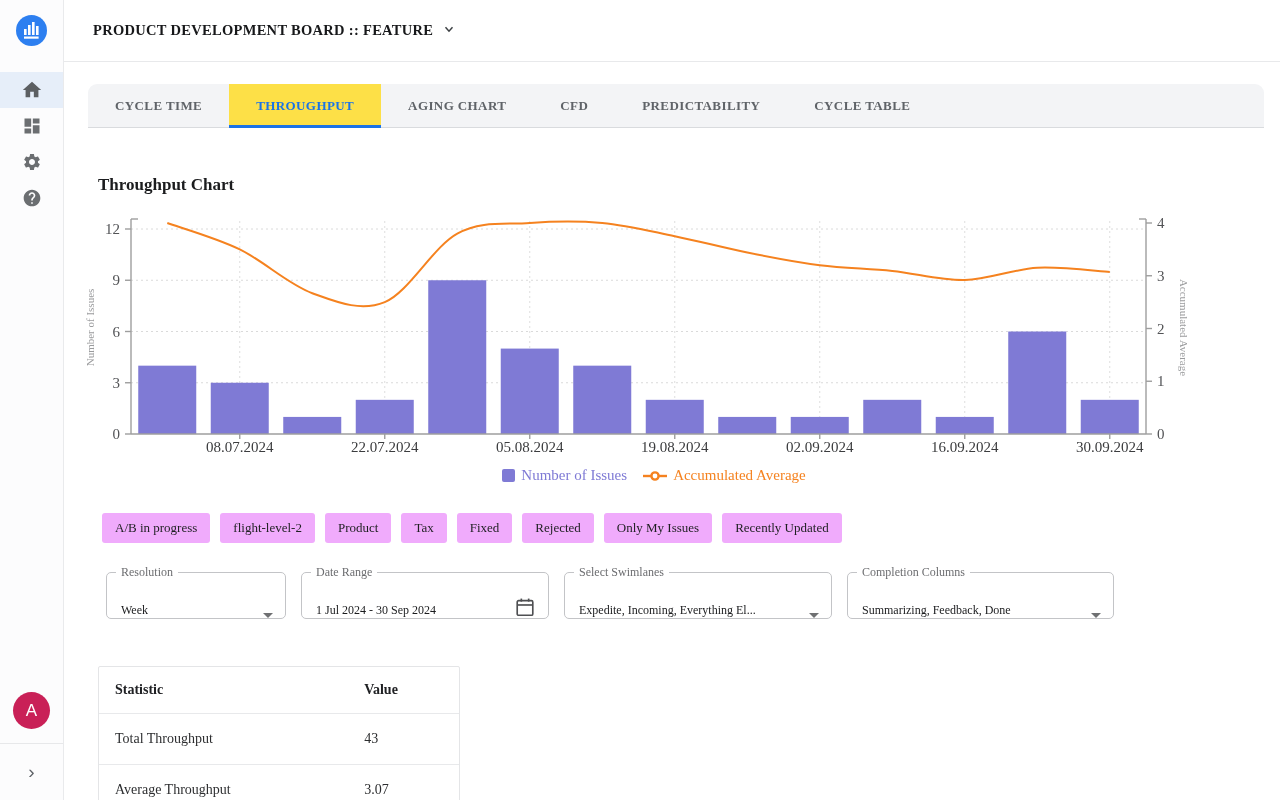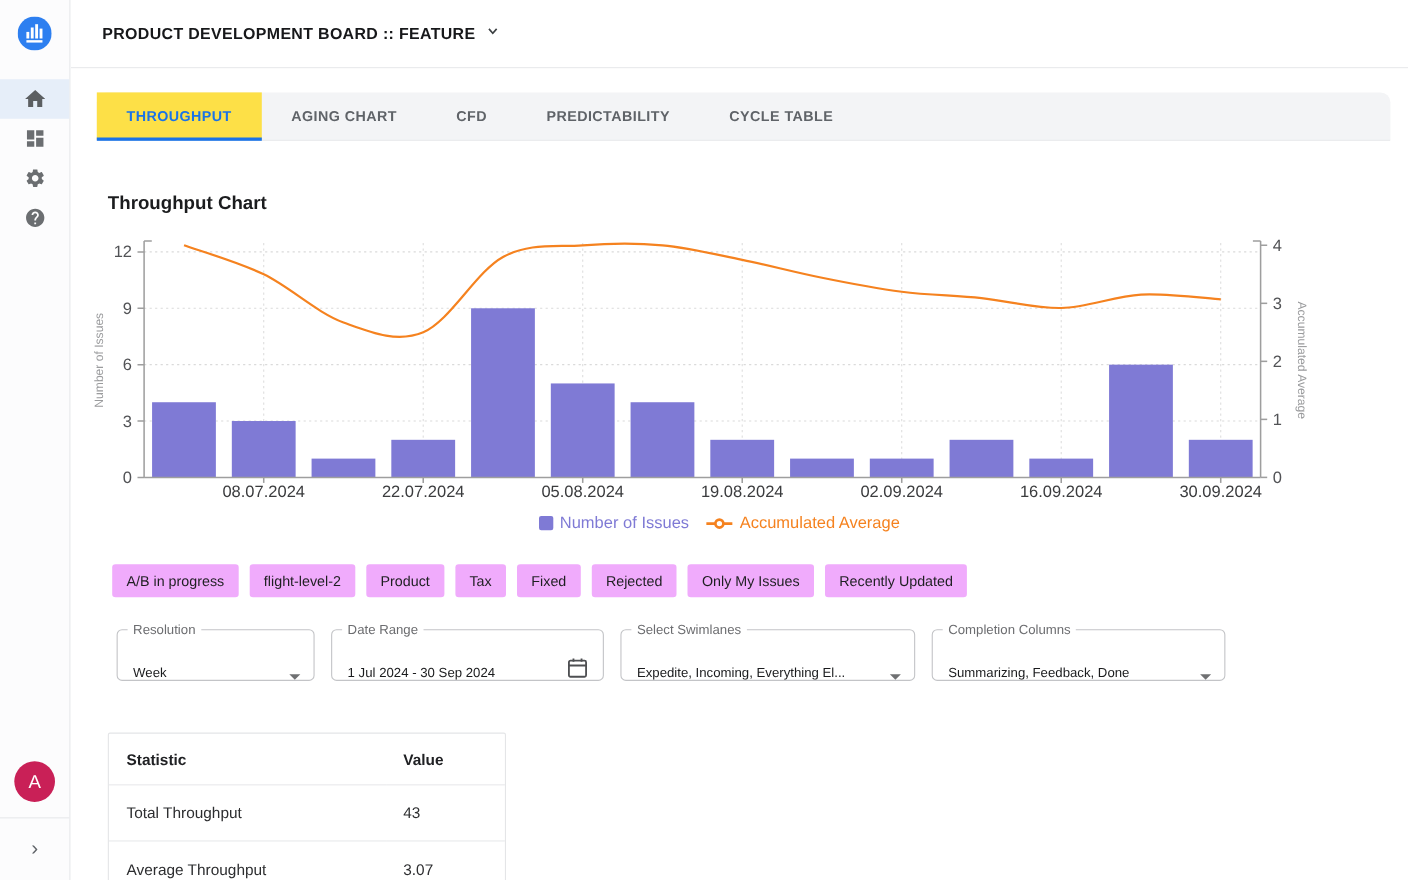--- a/index.html
+++ b/index.html
@@ -15,21 +15,21 @@
   .nav-item.active { background:#e6eef9; }
   .nav-item svg { display:block; }
   .sidebar-footer { margin-top:auto; width:100%; display:flex; flex-direction:column; align-items:center; }
   .avatar { width:37px; height:37px; border-radius:50%; display:flex; align-items:center;
     justify-content:center; color:#fff; font-size:17px; font-weight:400; cursor:pointer; }
   .sidebar-divider { width:100%; height:1px; background:#e7e8ea; margin-top:14px; }
   .expand-btn { height:56px; width:100%; display:flex; align-items:center; justify-content:center;
     font-size:19px; color:#5f6368; cursor:pointer; }
 
   
-  .main { margin-left:64px; height:100%; display:flex; flex-direction:column; }
+  .main { margin-left:64px; height:100%; display:flex; flex-direction:column;font-family:Liberation Serif, serif; }
   .topbar { height:62px; border-bottom:1px solid #e8e9eb; display:flex; align-items:center;
     padding-left:29px; background:#fff; flex:0 0 auto; }
   .board-selector { display:flex; align-items:center; gap:9px; cursor:pointer; }
   .board-title { font-size:14.5px; font-weight:700; letter-spacing:.3px; color:#17181a; }
 
   .tabstrip { margin:22px 16px 0 24px; height:44px; background:#f3f4f6; border-radius:9px 9px 0 0;
     border-bottom:1px solid #d9dbde; display:flex; flex:0 0 auto; }
   .tab { height:43px; display:flex; align-items:center; padding:0 27px; font-size:13px;
     font-weight:600; letter-spacing:.4px; color:#5f6368; cursor:pointer; position:relative; }
   .tab.active { background:#fde047; color:#1a73e8; }
@@ -126,20 +126,21 @@
       <span class="board-title">PRODUCT DEVELOPMENT BOARD :: FEATURE</span>
       <span>
         <svg width="14" height="14" viewBox="0 0 16 16" fill="none">
             <polyline points="4,6 8,10.5 12,6" stroke="#3c4043" stroke-width="1.7" fill="none"></polyline>
           </svg>
       </span>
     </div>
   </div>
 
   <div class="tabstrip">
+      <div class="tab">CYCLE TIME</div>
       <div class="tab active">THROUGHPUT</div>
       <div class="tab">AGING CHART</div>
       <div class="tab">CFD</div>
       <div class="tab">PREDICTABILITY</div>
       <div class="tab">CYCLE TABLE</div>
     </div>
 
   <div class="content">
     <h2 class="chart-title">Throughput Chart</h2>
 

